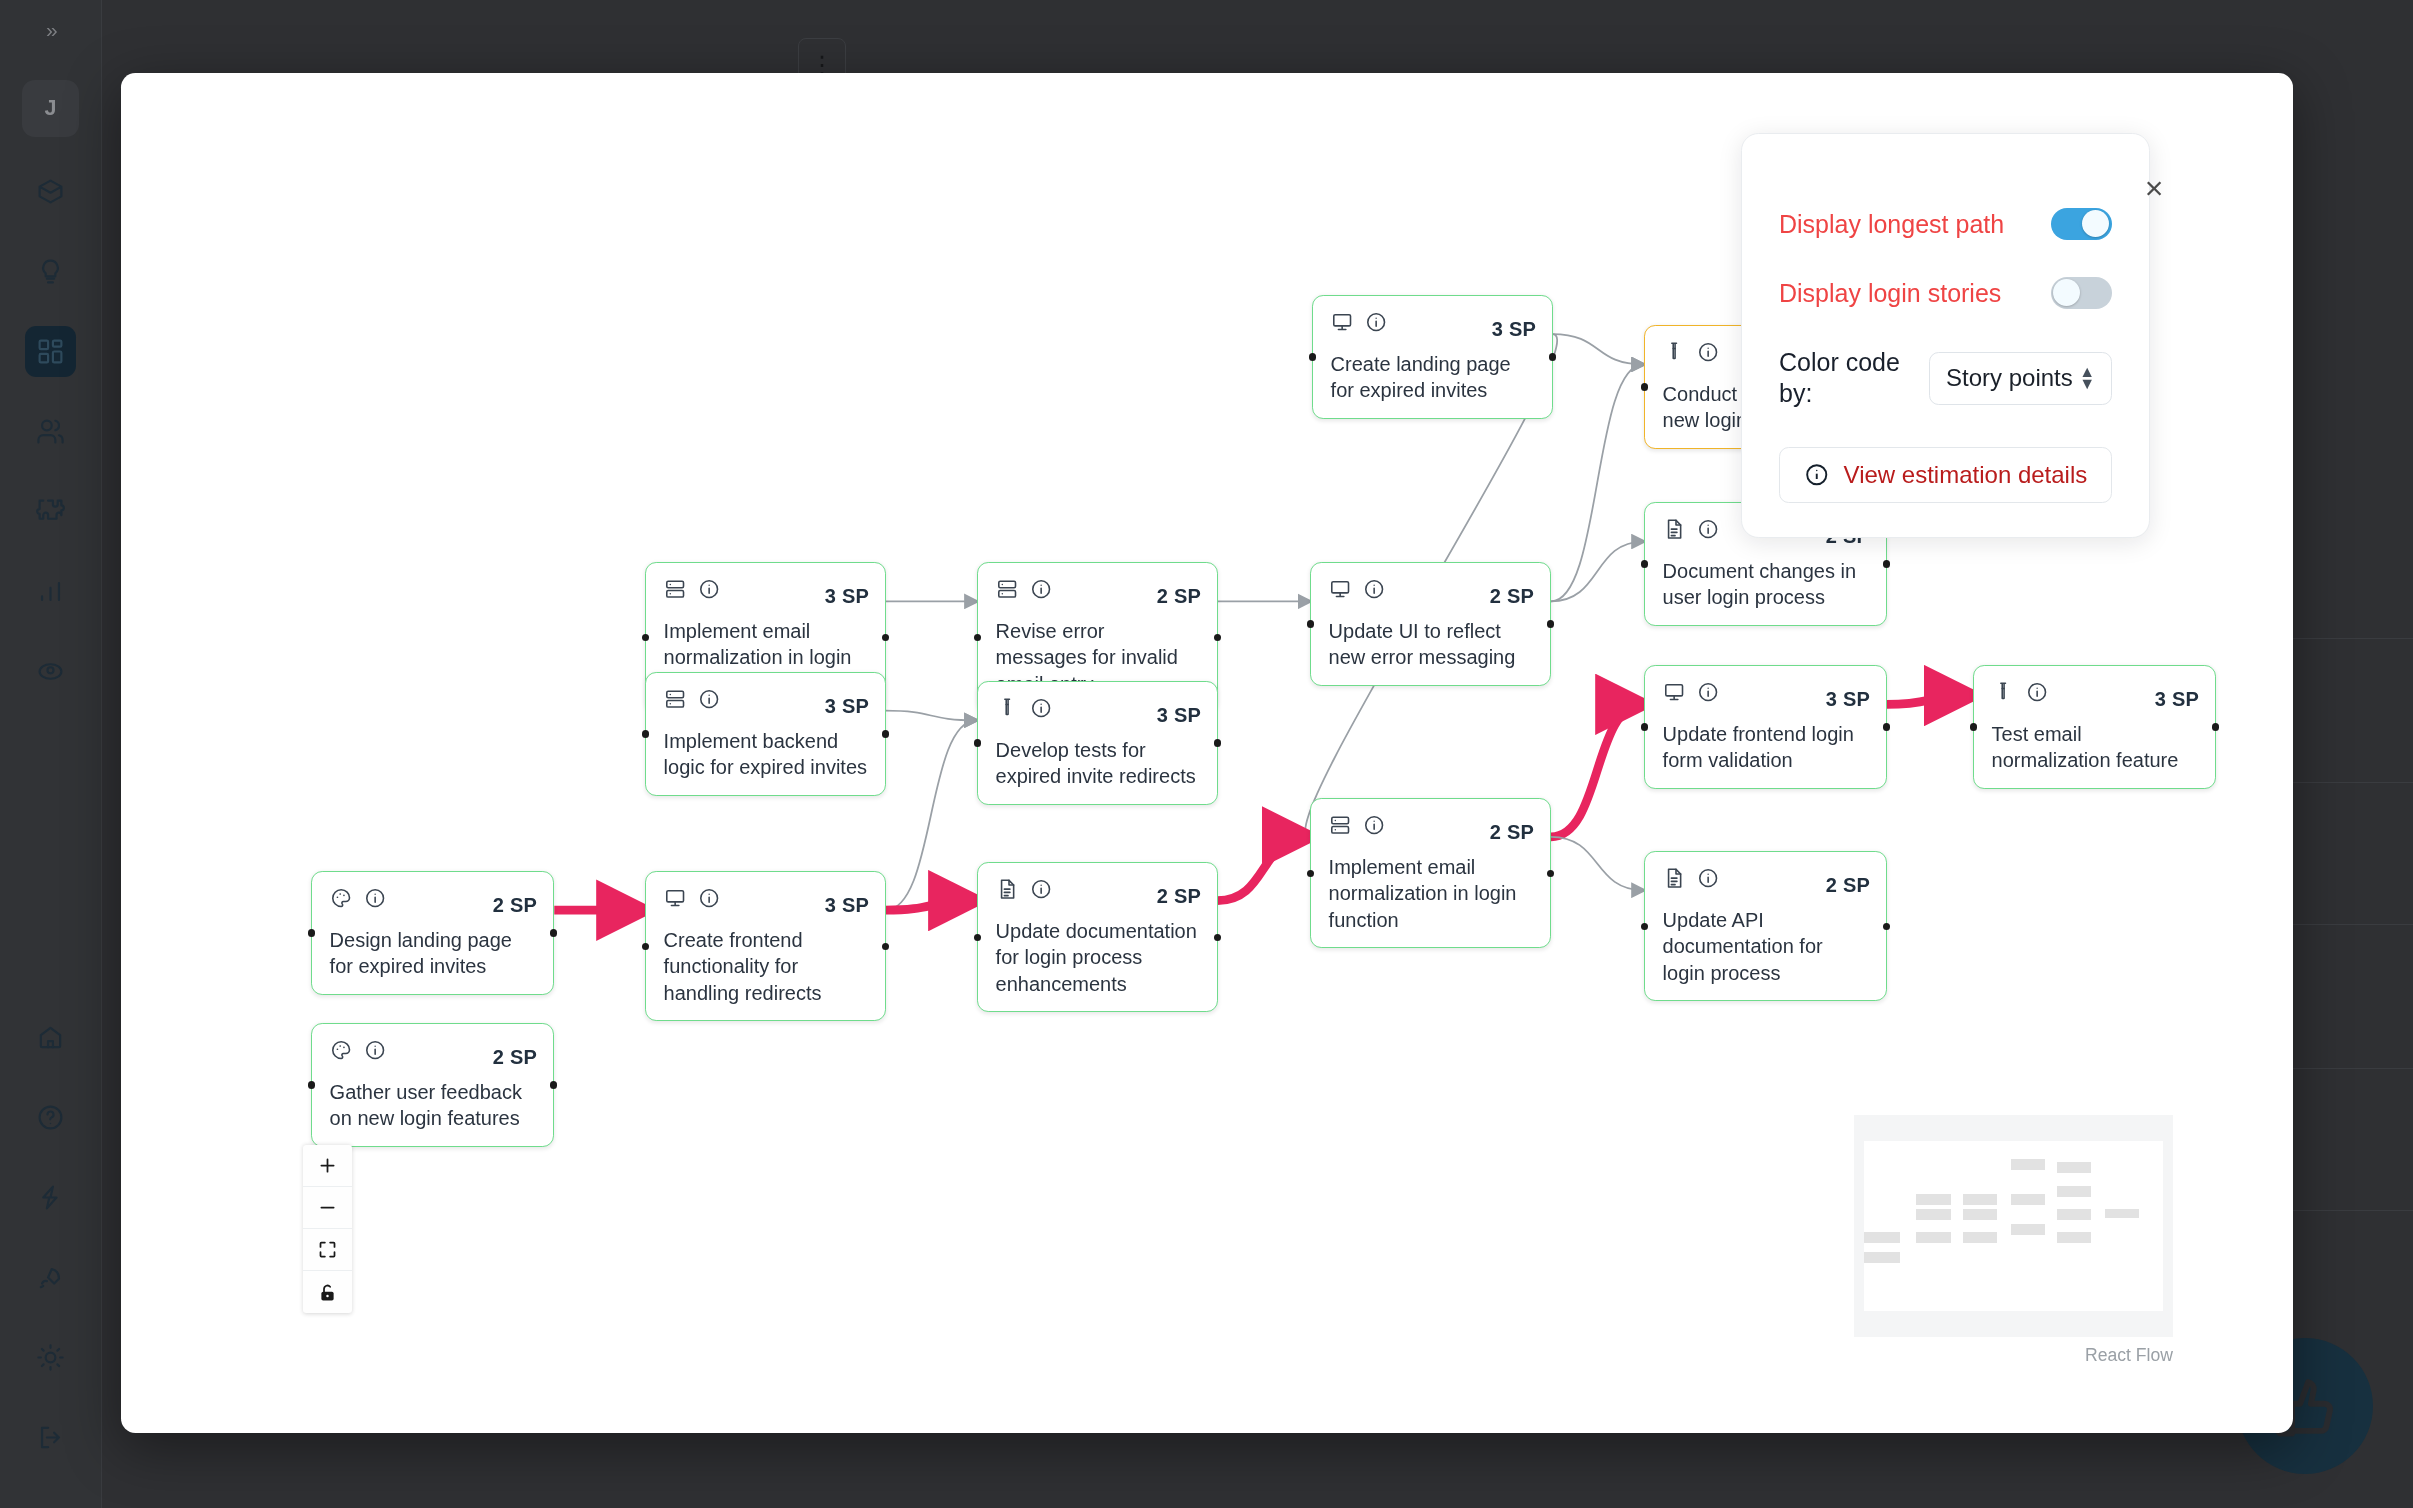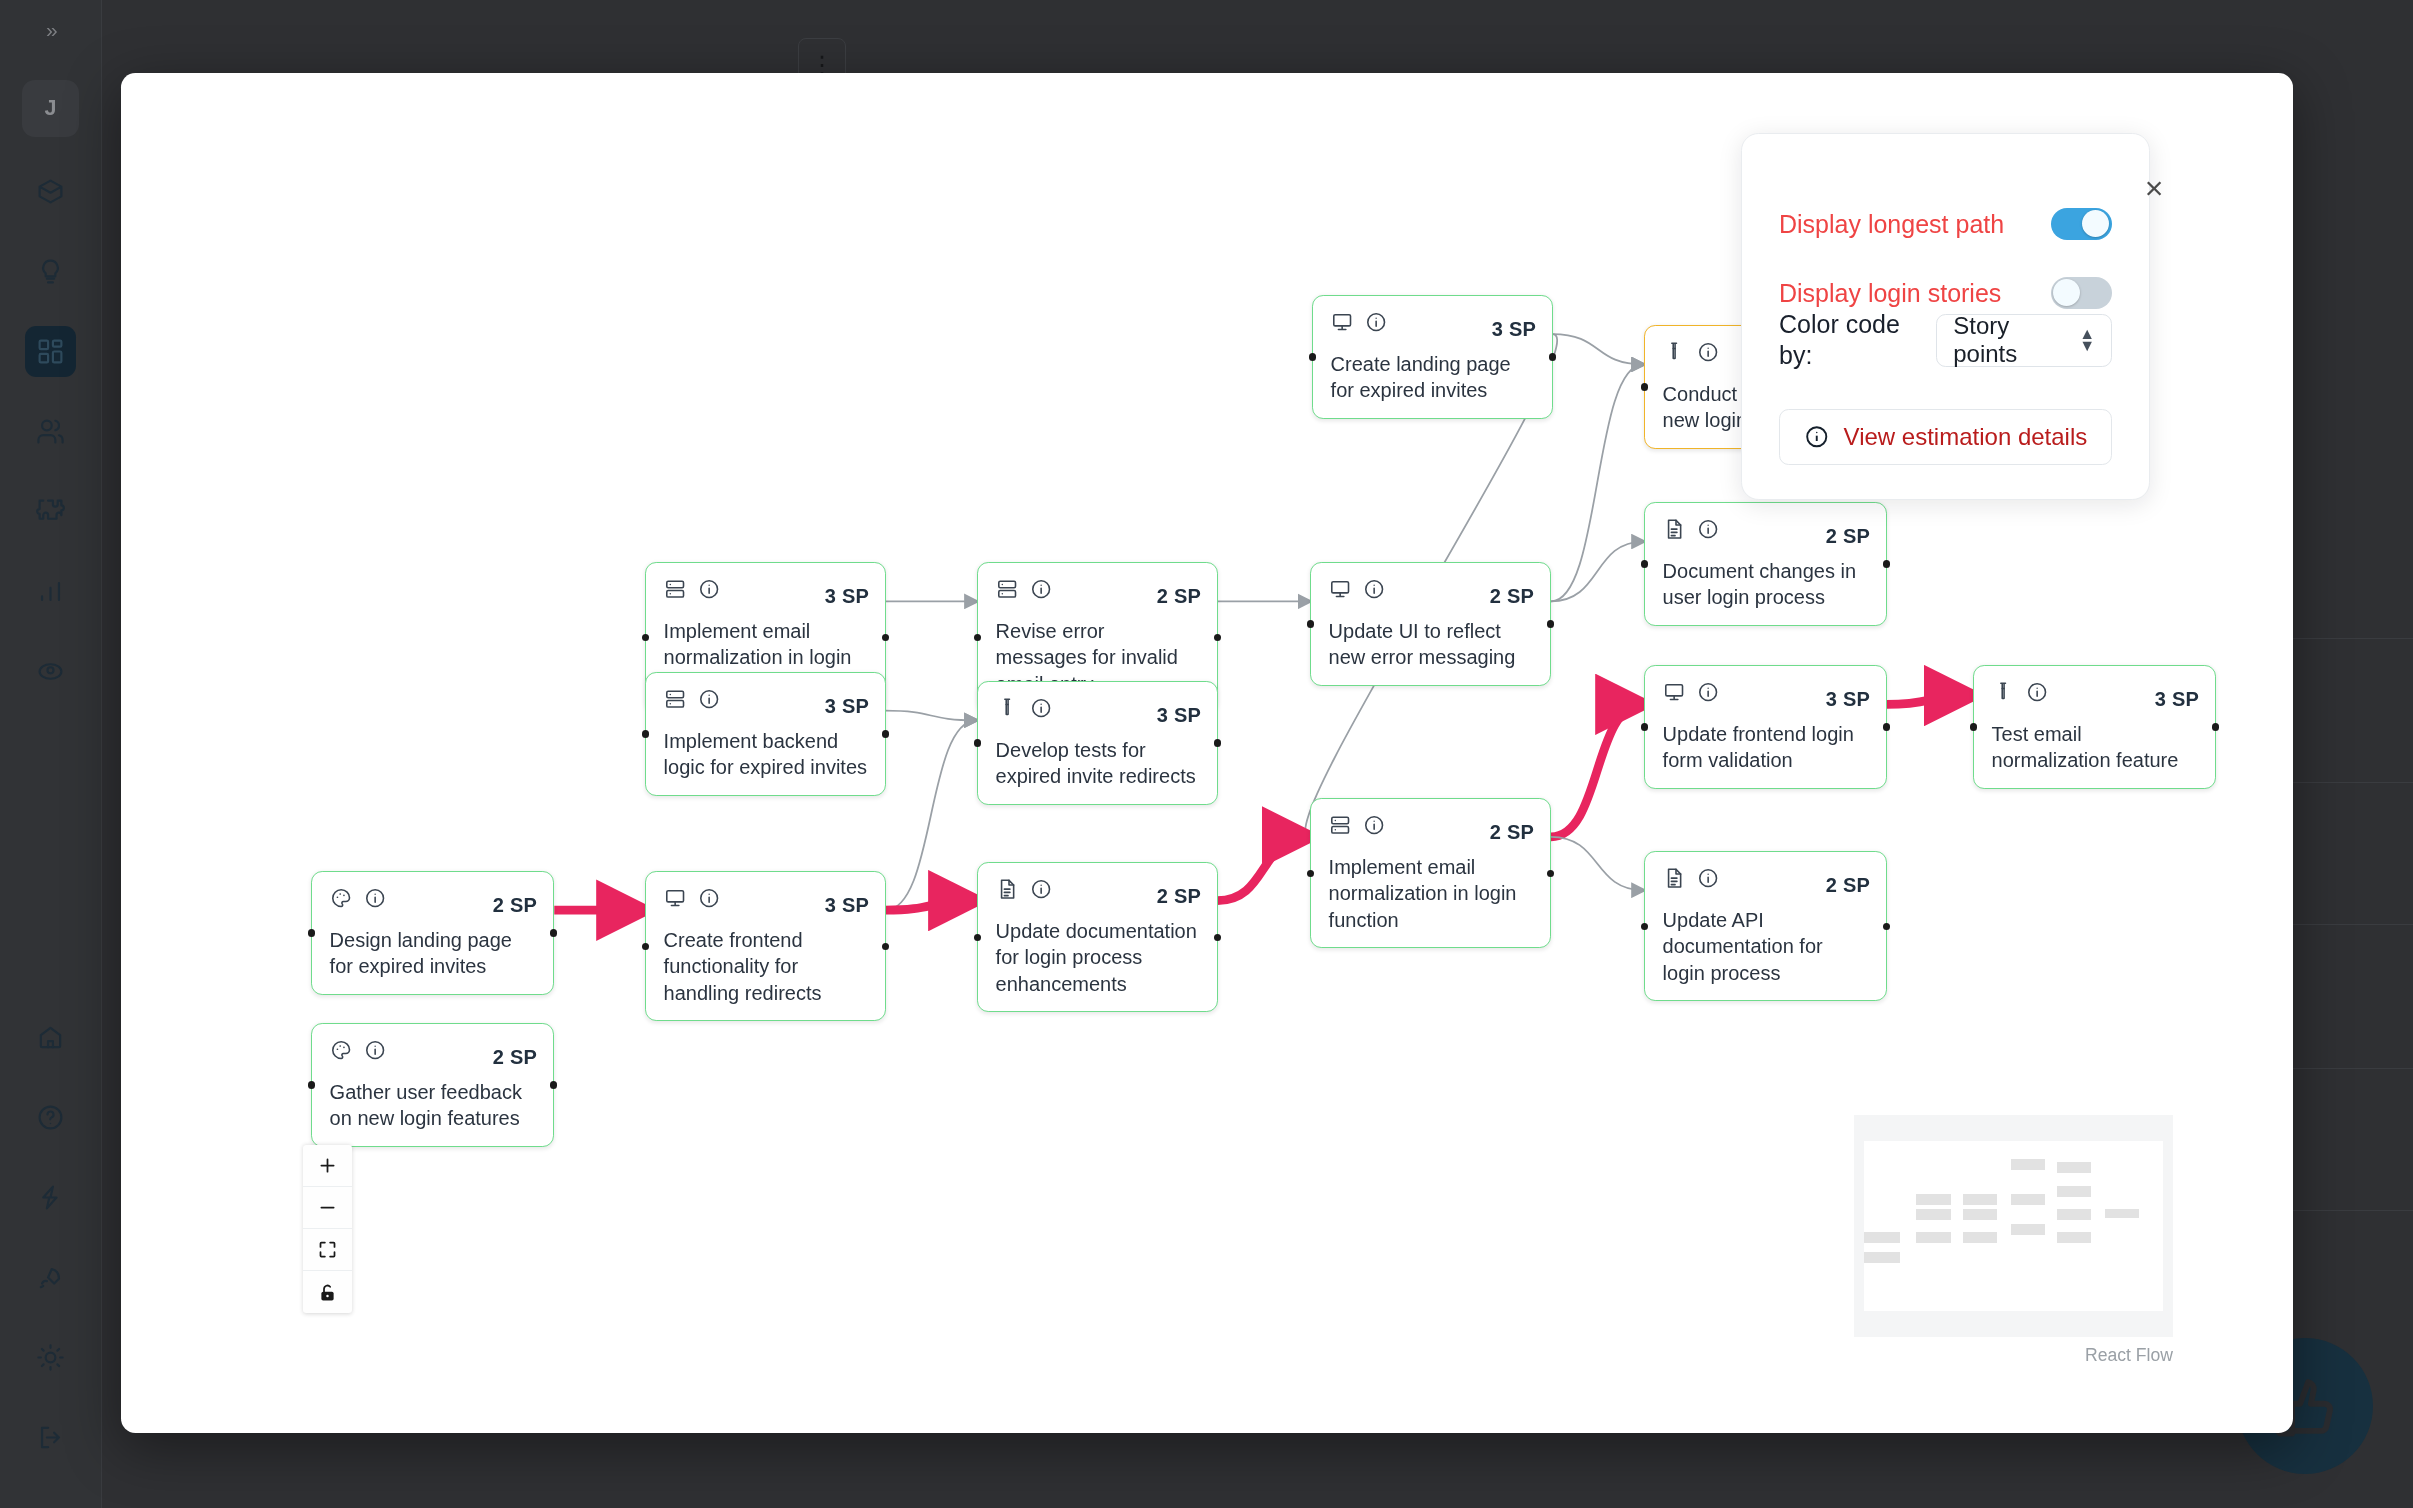--- a/index.html
+++ b/index.html
@@ -108,21 +108,21 @@
   }
   #panel-title { font-size: 29.5px; font-weight: bold; color: #101624; letter-spacing: -0.3px; }
   .panel-row { display: flex; align-items: center; margin-top: 37px; }
   .panel-label { font-size: 25px; color: #ef4444; }
   .toggle { margin-left: auto; width: 61px; height: 32px; border-radius: 16px;
             background: #c8d2da; position: relative; cursor: pointer; }
   .toggle.on { background: #3ba4e0; }
   .toggle .knob { position: absolute; top: 2.4px; left: 2.4px; width: 27px; height: 27px;
                   border-radius: 50%; background: #f3fbff; box-shadow: 0 0.8px 2.4px rgba(0,0,0,.25); }
   .toggle.on .knob { left: 31px; }
-  #color-row { display: flex; align-items: center; gap: 22px; }
+  #color-row { display: flex; align-items: center; margin-top: 38px; gap: 8px; }
   #color-label { font-size: 25px; color: #19202c; line-height: 1.25; }
   #color-select { margin-left: auto; width: 203px; height: 53px;
                   border: 0.8px solid #dfe4e9; border-radius: 9.6px;
                   display: flex; align-items: center; padding: 0 16px;
                   font-size: 24px; color: #1a2029; cursor: pointer; }
   #select-caret { margin-left: auto; font-size: 16px; color: #46505c; line-height: .78;
                   display: flex; flex-direction: column; }
   #estimation-btn { margin-top: 37px; width: 100%; height: 56px;
                     border: 0.8px solid #e3e7eb; border-radius: 9.6px; background: #fff;
                     display: flex; align-items: center; justify-content: center; gap: 14.4px;

